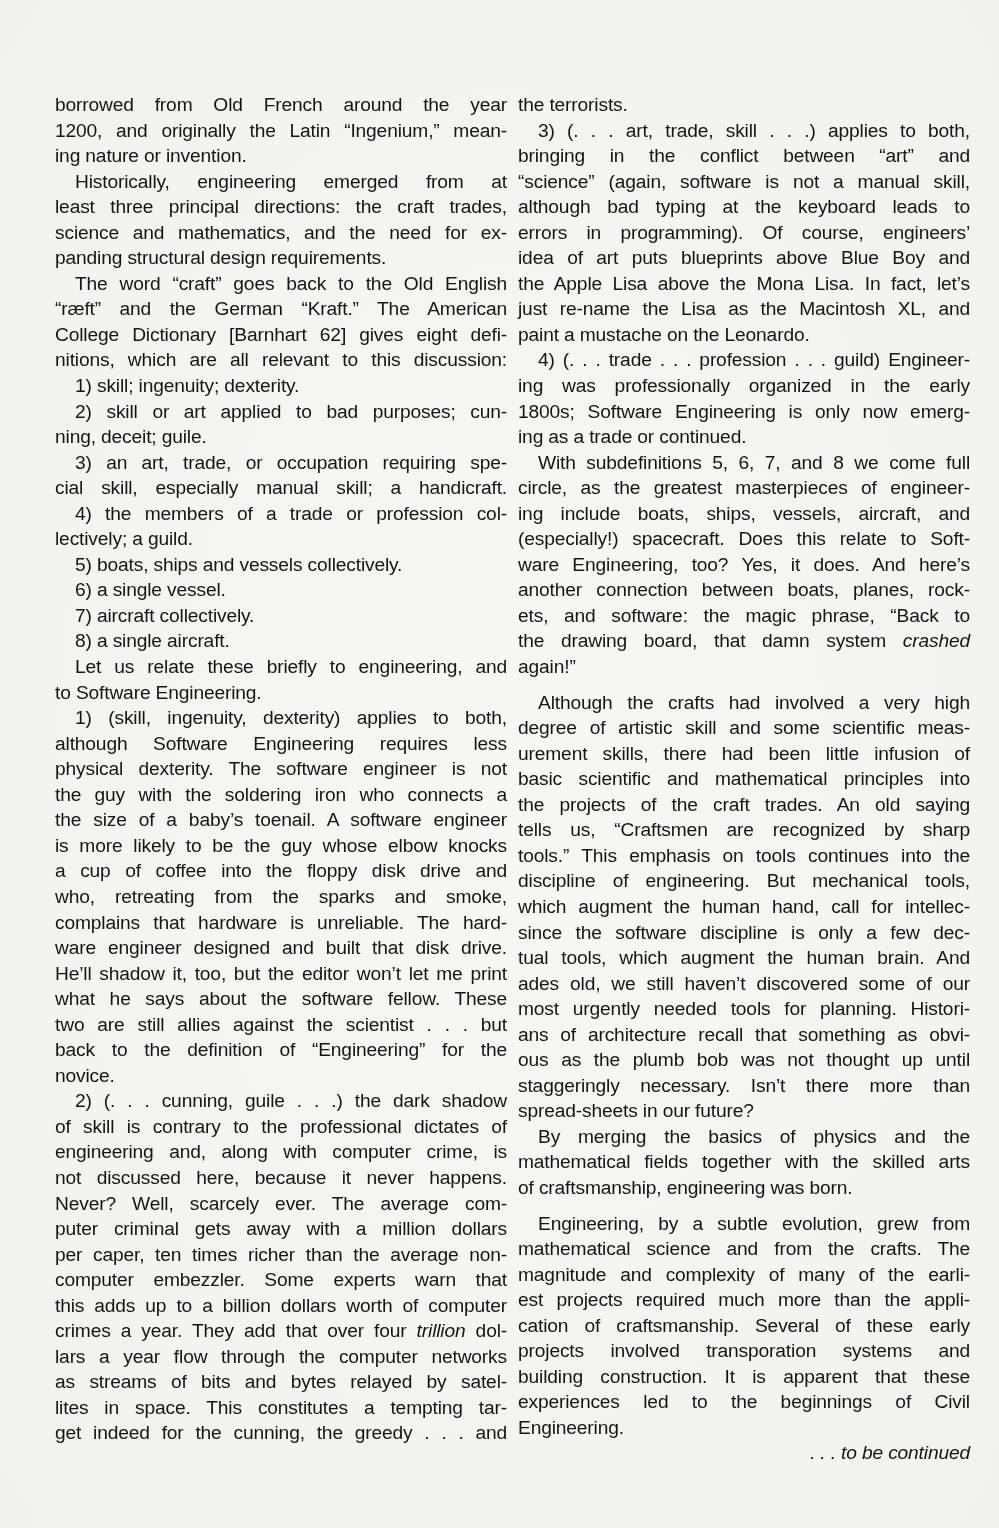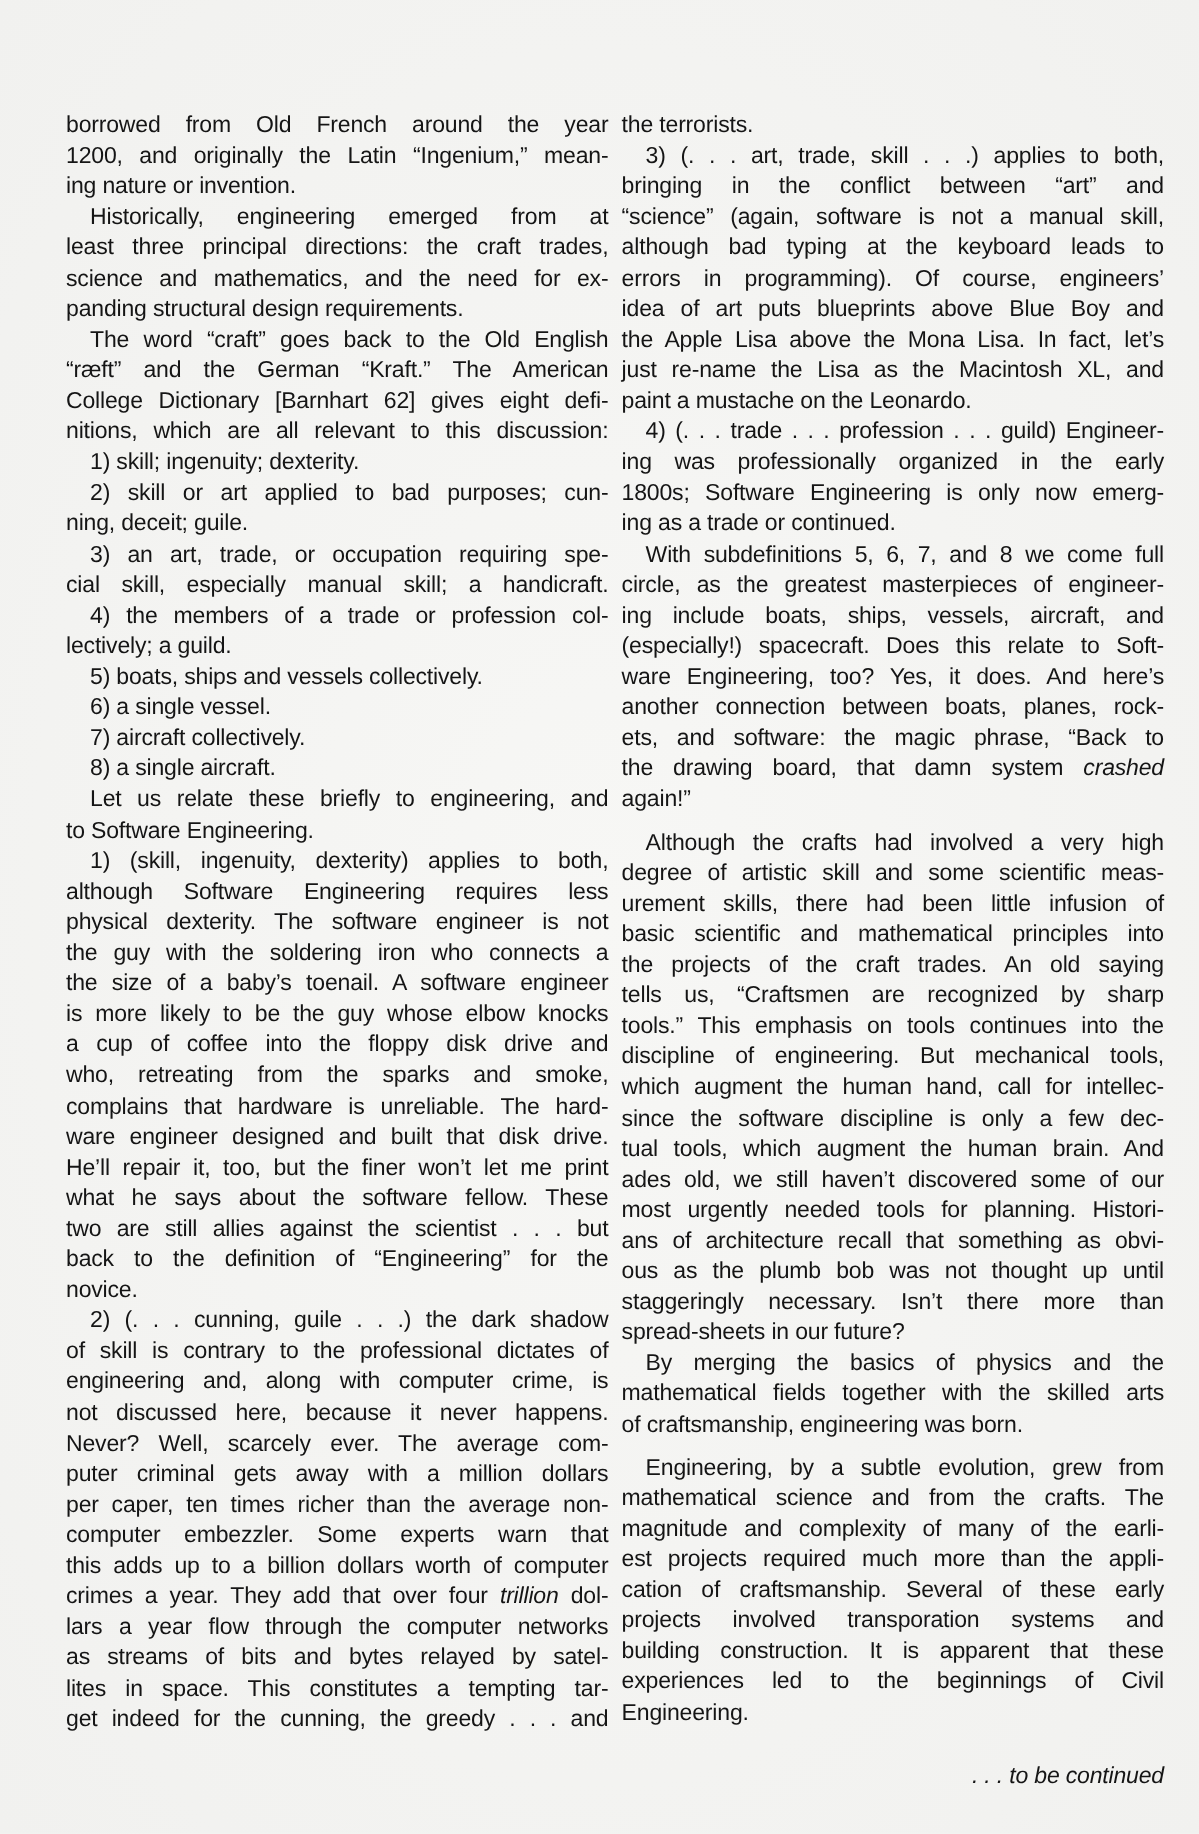--- a/index.html
+++ b/index.html
@@ -25,21 +25,21 @@
       height: 25.55px;
       line-height: 25.55px;
       font-size: 19.2px;
       white-space: nowrap;
       text-align: justify;
       text-align-last: justify;
       letter-spacing: -0.15px;
     }
     .line.last { text-align-last: left; }
     .line.indent { padding-left: 20px; }
-    .line.right { text-align: right; text-align-last: right; margin-top: 28px; }
+    .line.right { text-align: right; text-align-last: right; }
     .line.gap { margin-top: 10px; }
     em { font-style: italic; }
   </style>
 </head>
 <body>
 
 <div class="page">
   <div class="column" id="col-left">
       <div class="line ">borrowed from Old French around the year</div>
       <div class="line ">1200, and originally the Latin “Ingenium,” mean-</div>
@@ -68,21 +68,21 @@
       <div class="line indent">1) (skill, ingenuity, dexterity) applies to both,</div>
       <div class="line ">although Software Engineering requires less</div>
       <div class="line ">physical dexterity. The software engineer is not</div>
       <div class="line ">the guy with the soldering iron who connects a</div>
       <div class="line ">the size of a baby’s toenail. A software engineer</div>
       <div class="line ">is more likely to be the guy whose elbow knocks</div>
       <div class="line ">a cup of coffee into the floppy disk drive and</div>
       <div class="line ">who, retreating from the sparks and smoke,</div>
       <div class="line ">complains that hardware is unreliable. The hard-</div>
       <div class="line ">ware engineer designed and built that disk drive.</div>
-      <div class="line ">He’ll repair it, too, but the finer won’t let me print</div>
+      <div class="line ">He’ll shadow it, too, but the editor won’t let me print</div>
       <div class="line ">what he says about the software fellow. These</div>
       <div class="line ">two are still allies against the scientist . . . but</div>
       <div class="line ">back to the definition of “Engineering” for the</div>
       <div class="line last">novice.</div>
       <div class="line indent">2) (. . . cunning, guile . . .) the dark shadow</div>
       <div class="line ">of skill is contrary to the professional dictates of</div>
       <div class="line ">engineering and, along with computer crime, is</div>
       <div class="line ">not discussed here, because it never happens.</div>
       <div class="line ">Never? Well, scarcely ever. The average com-</div>
       <div class="line ">puter criminal gets away with a million dollars</div>

